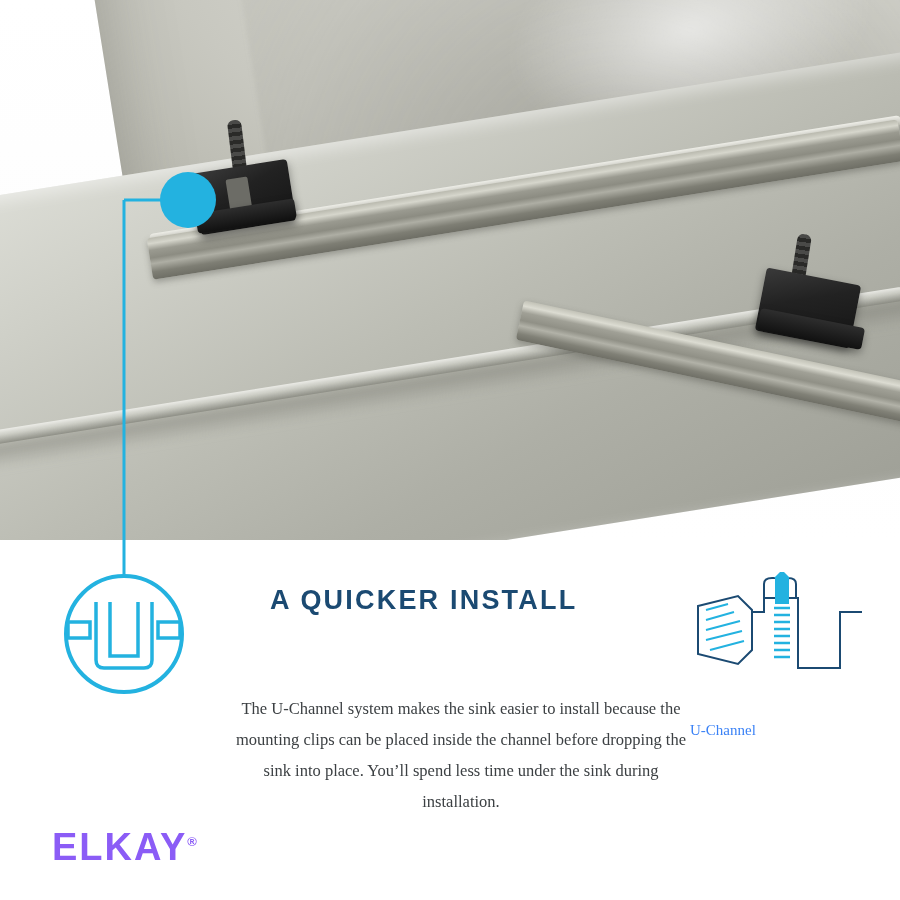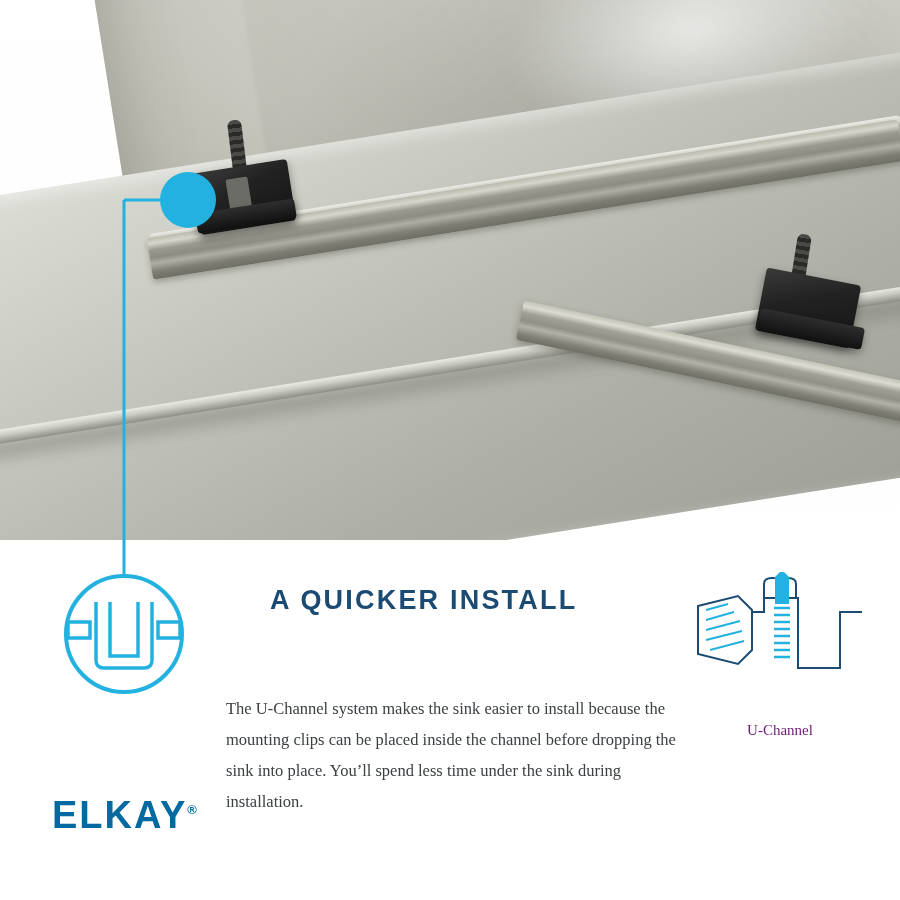--- a/index.html
+++ b/index.html
@@ -203,37 +203,38 @@
   }
   .body-copy {
     position: absolute;
     left: 226px;
     top: 676px;
     width: 470px;
     color: #3c4043;
     font-size: 16.5px;
     line-height: 31px;
     font-family: "Liberation Serif", serif;
+    text-align: center;
   }
   .uchannel-caption {
     position: absolute;
     left: 690px;
     top: 722px;
     width: 180px;
-    text-align: center;
-    color: #701a75;
+    text-align: left;
+    color: #3b82f6;
     font-size: 15px;
     font-family: "Liberation Serif", serif;
   }
 
   .logo {
     position: absolute;
     left: 52px;
-    top: 794px;
-    color: #0369a1;
+    top: 826px;
+    color: #8b5cf6;
     font-size: 38px;
     font-weight: bold;
     letter-spacing: 2px;
     font-family: "Liberation Sans", sans-serif;
   }
   .logo .reg {
     font-size: 13px;
     vertical-align: super;
     letter-spacing: 0;
   }

